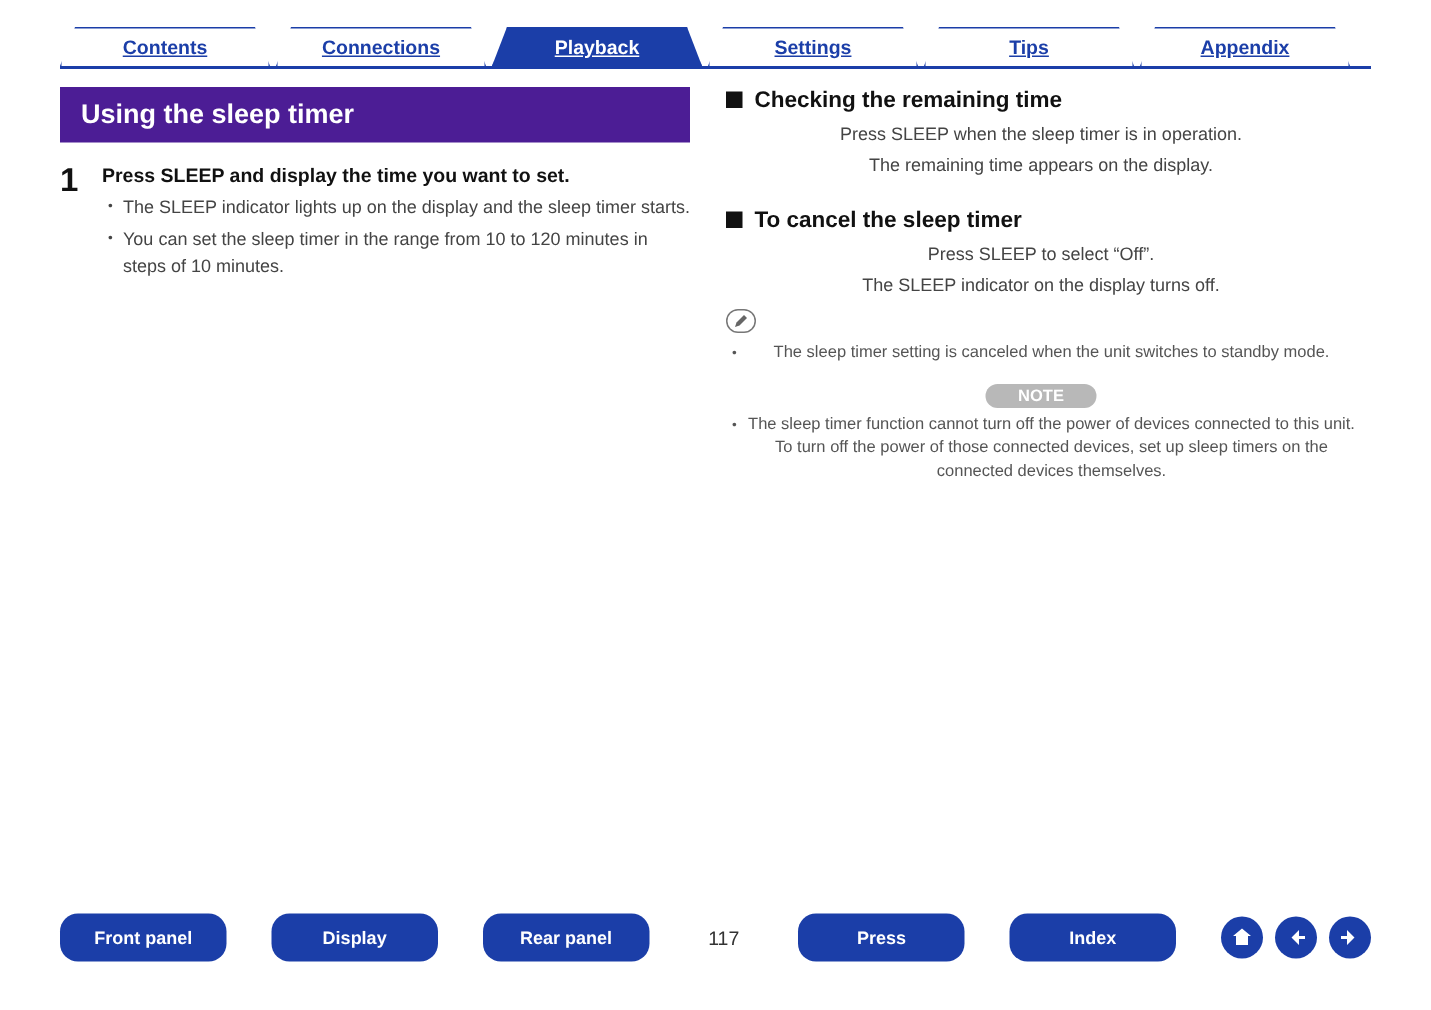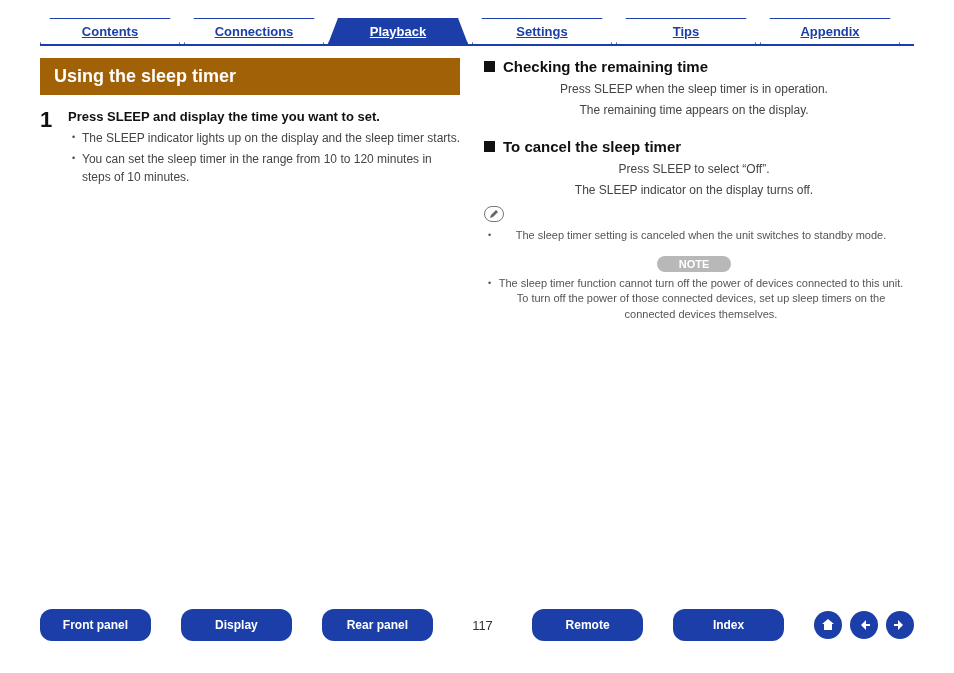--- a/index.html
+++ b/index.html
@@ -48,21 +48,21 @@
   
   .content {
     display: flex;
     padding: 12px 40px 0 40px;
     gap: 24px;
   }
   .col-left { width: 420px; }
   .col-right { width: 420px; text-align: center; }
 
   .section-header {
-    background: #a16207;
+    background: #4c1d95;
     color: #fff;
     font-size: 18px;
     font-weight: bold;
     padding: 8px 14px;
     margin-bottom: 14px;
   }
 
   .step-row { display: flex; gap: 10px; }
   .step-num { font-size: 22px; font-weight: bold; color: #111; width: 18px; line-height: 1; }
   .step-body { flex: 1; }
@@ -227,21 +227,21 @@
       <li>The sleep timer function cannot turn off the power of devices connected to this unit. To turn off the power of those connected devices, set up sleep timers on the connected devices themselves.</li>
     </ul>
   </div>
 </div>
 
 <div class="bottom">
   <div class="pill">Front panel</div>
   <div class="pill">Display</div>
   <div class="pill">Rear panel</div>
   <div class="page-num">117</div>
-  <div class="pill">Remote</div>
+  <div class="pill">Press</div>
   <div class="pill">Index</div>
 
   <div class="nav-icons">
     <div class="circ">
       <svg width="16" height="16" viewBox="0 0 16 16">
           <path d="M8 2l6 5h-2v6H4V7H2l6-5z"></path>
         </svg>
     </div>
     <div class="circ">
       <svg width="16" height="16" viewBox="0 0 16 16">

